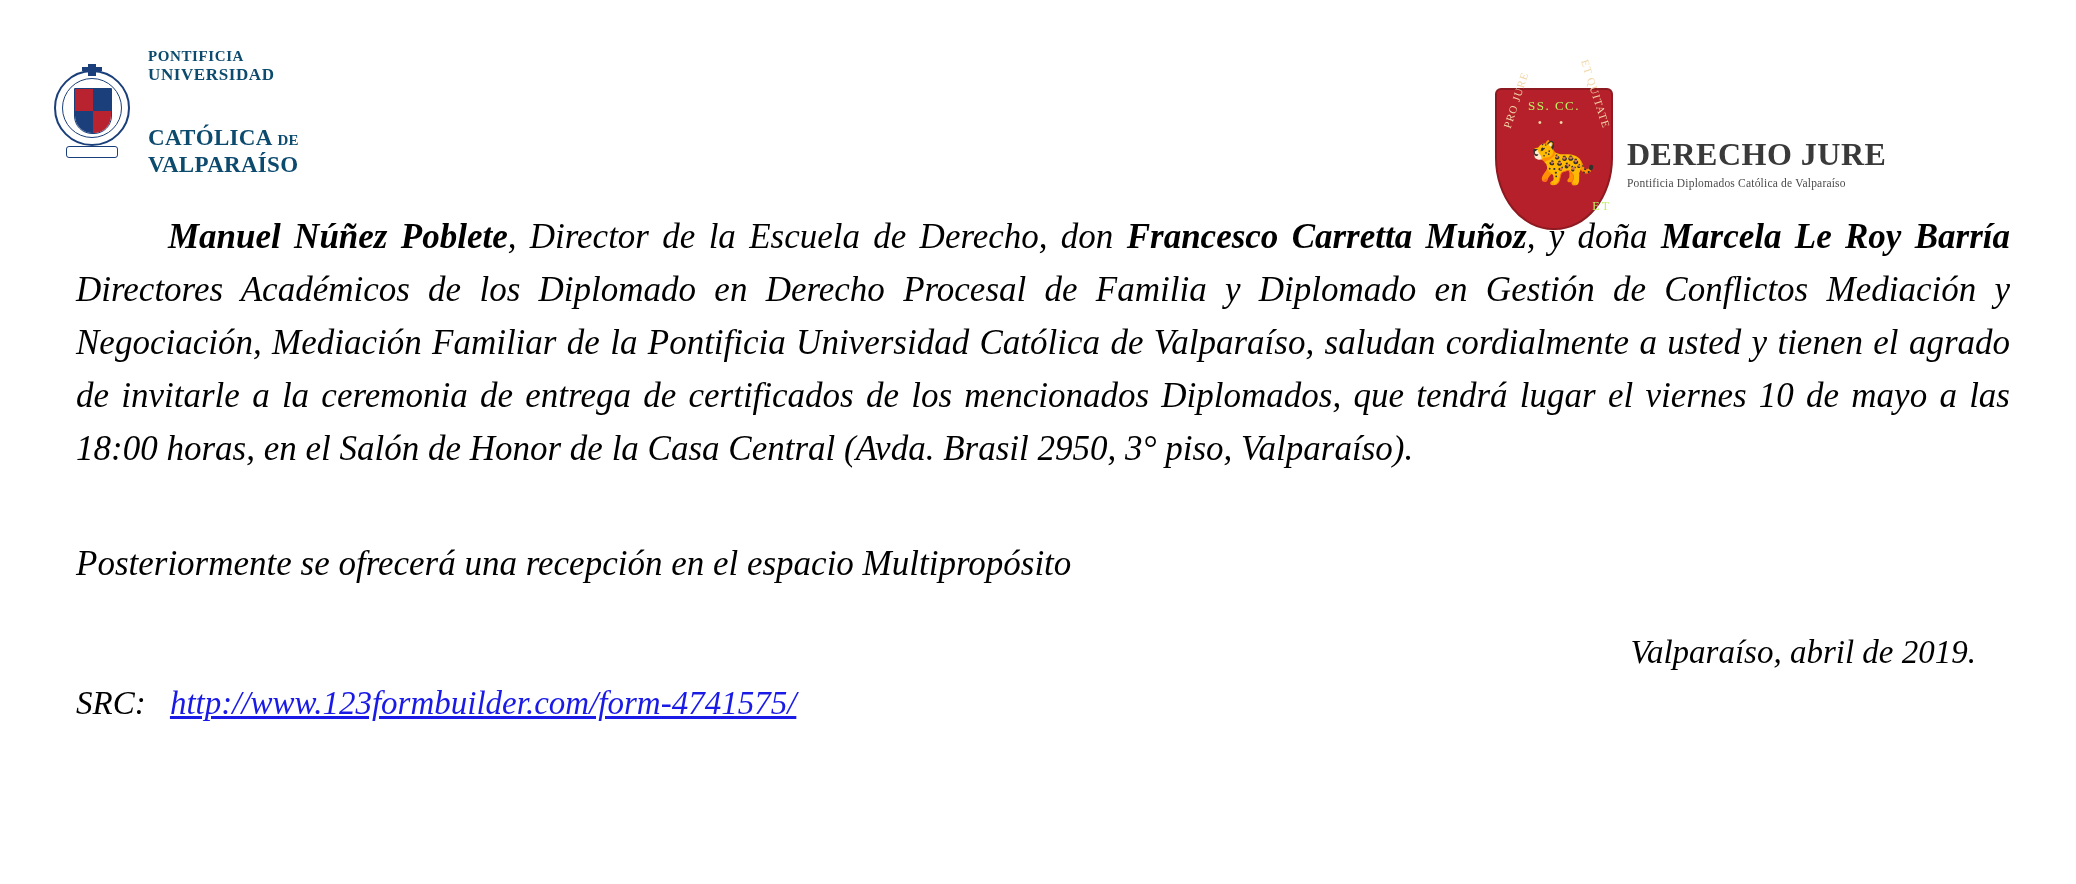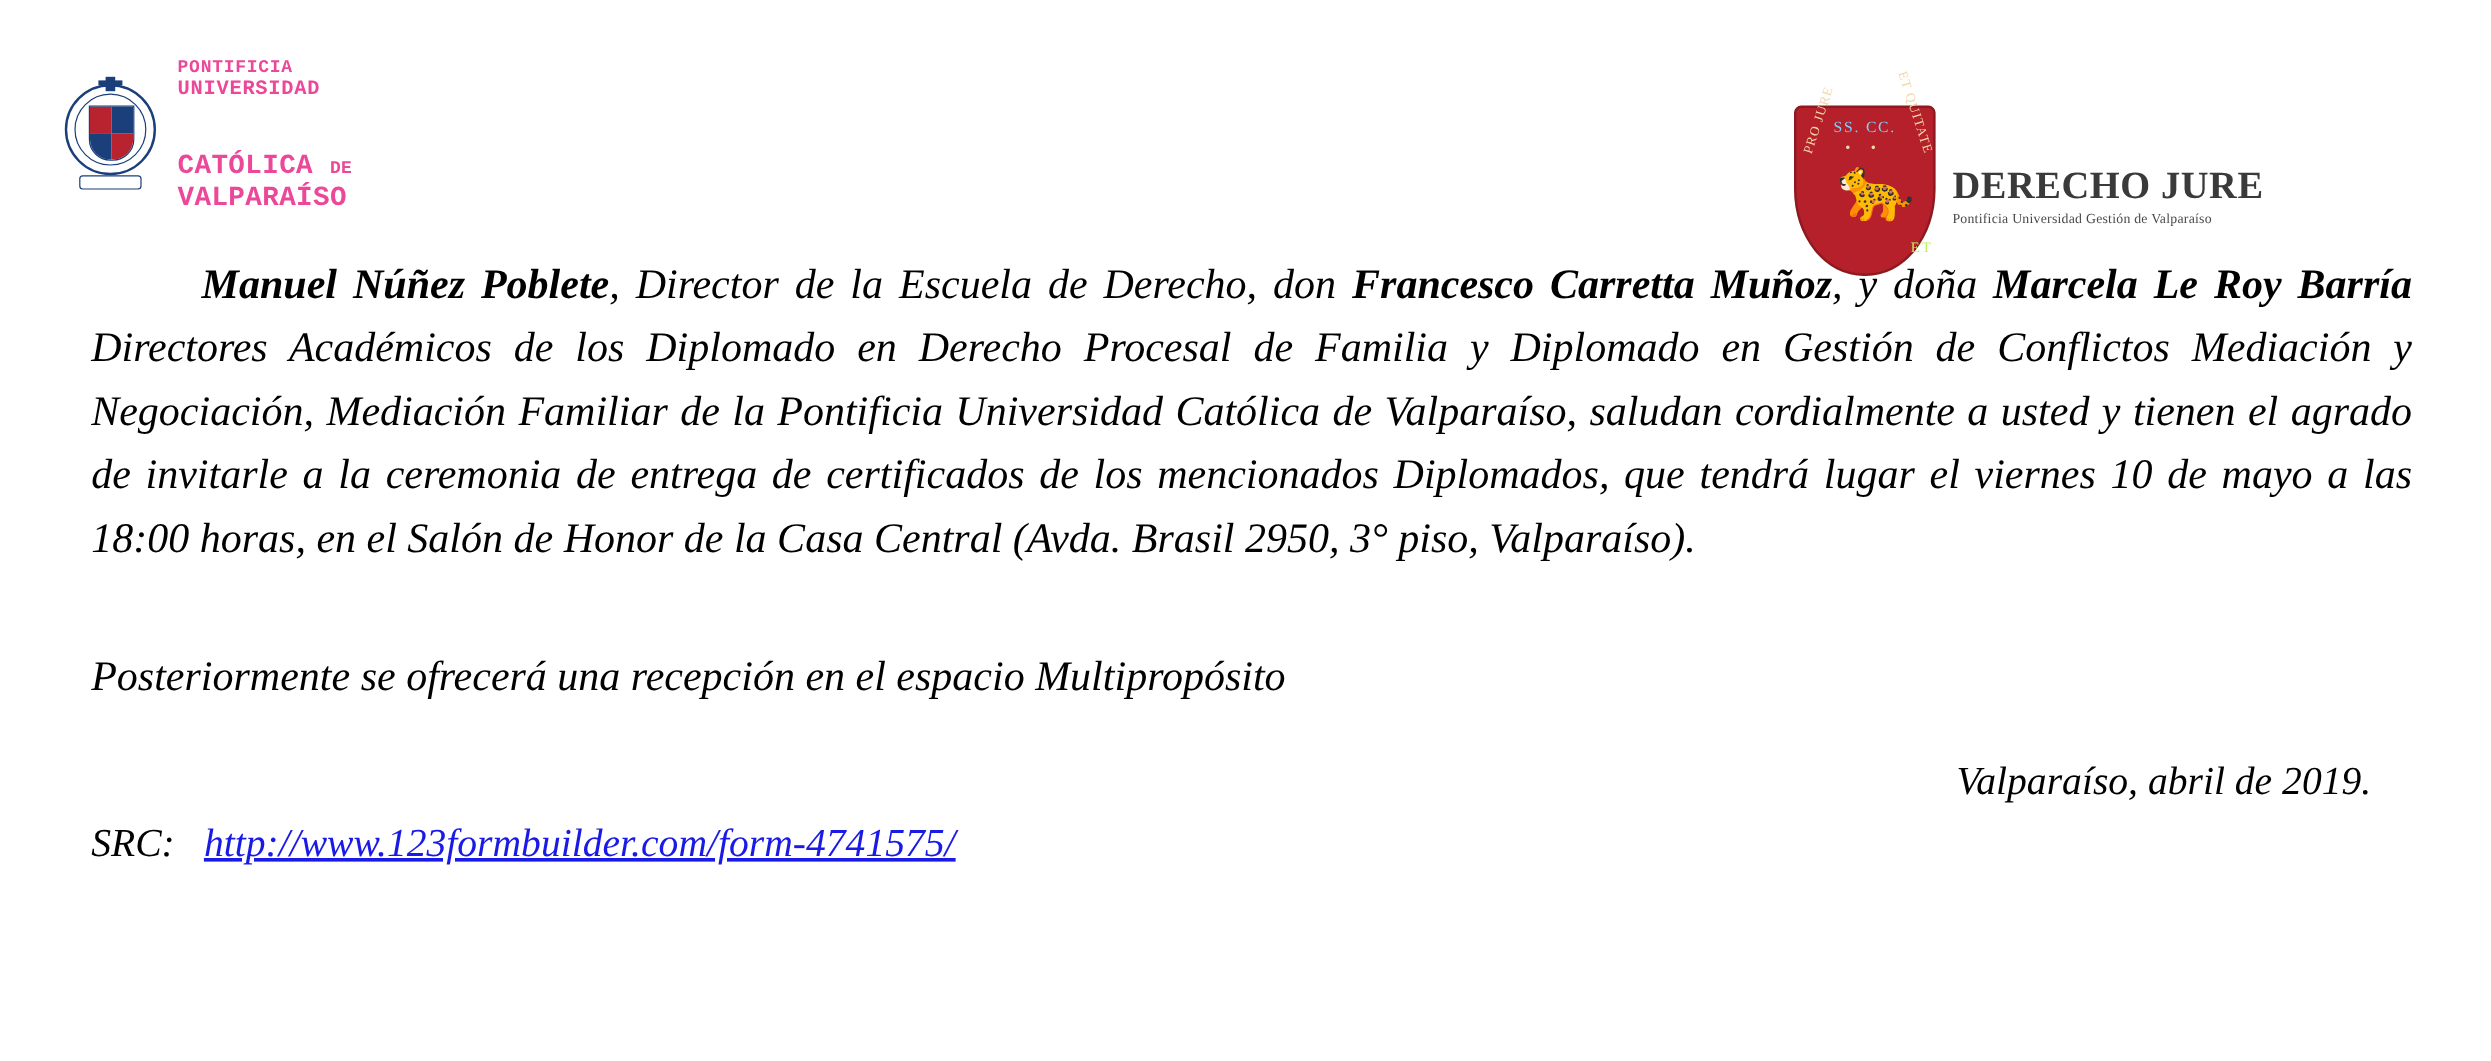--- a/index.html
+++ b/index.html
@@ -106,22 +106,22 @@
     top: 82px;
     width: 52px;
     height: 12px;
     border: 1px solid #1a3f7a;
     border-radius: 3px;
     box-sizing: border-box;
   }
 
   .pucv-words {
     line-height: 1.16;
-    font-family: Liberation Mono, monospace;
-    color: #ec4899;
+    font-family: Liberation Serif, serif;
+    color: #0c4a6e;
   }
   .pucv-words .l1 {
     font-size: 15px;
     letter-spacing: 0.6px;
     font-weight: 700;
   }
   .pucv-words .l2 {
     font-size: 17px;
     letter-spacing: 0.6px;
     font-weight: 700;
@@ -159,21 +159,21 @@
     border-radius: 6px 6px 58px 58px / 6px 6px 72px 72px;
     position: relative;
     box-sizing: border-box;
   }
   .shield-derecho .sstop {
     position: absolute;
     top: 8px;
     left: 0;
     right: 0;
     text-align: center;
-    color: #7dd3fc;
+    color: #bef264;
     font-family: "Liberation Serif", serif;
     font-size: 13px;
     letter-spacing: 1.5px;
   }
   .shield-derecho .dots {
     position: absolute;
     top: 26px;
     left: 0;
     right: 0;
     text-align: center;
@@ -324,21 +324,21 @@
       <div class="shield-derecho">
         <div class="sstop">SS. CC.</div>
         <div class="dots">• •</div>
         <div class="band-left">PRO JURE</div>
         <div class="band-right">ET QUITATE</div>
         <div class="lion">🐆</div>
         <div class="et">ET</div>
       </div>
       <div class="derecho-words">
         <div class="title">DERECHO JURE</div>
-        <div class="sub">Pontificia Universidad Gestión de Valparaíso</div>
+        <div class="sub">Pontificia Diplomados Católica de Valparaíso</div>
       </div>
     </div>
 
   </div>
 
   <p class="body-text">
     <span class="ind"></span><b>Manuel Núñez Poblete</b><span>, Director de la Escuela de Derecho, don </span><b>Francesco Carretta Muñoz</b><span>, y doña </span><b>Marcela Le Roy Barría</b><span> Directores Académicos de los Diplomado en Derecho Procesal de Familia y Diplomado en Gestión de Conflictos Mediación y Negociación, Mediación Familiar de la Pontificia Universidad Católica de Valparaíso, saludan cordialmente a usted y tienen el agrado de invitarle a la ceremonia de entrega de certificados de los mencionados Diplomados, que tendrá lugar el viernes 10 de mayo a las 18:00 horas, en el Salón de Honor de la Casa Central (Avda. Brasil 2950, 3° piso, Valparaíso).</span>
   </p>
 
   <p class="second-para">Posteriormente se ofrecerá una recepción en el espacio Multipropósito</p>

